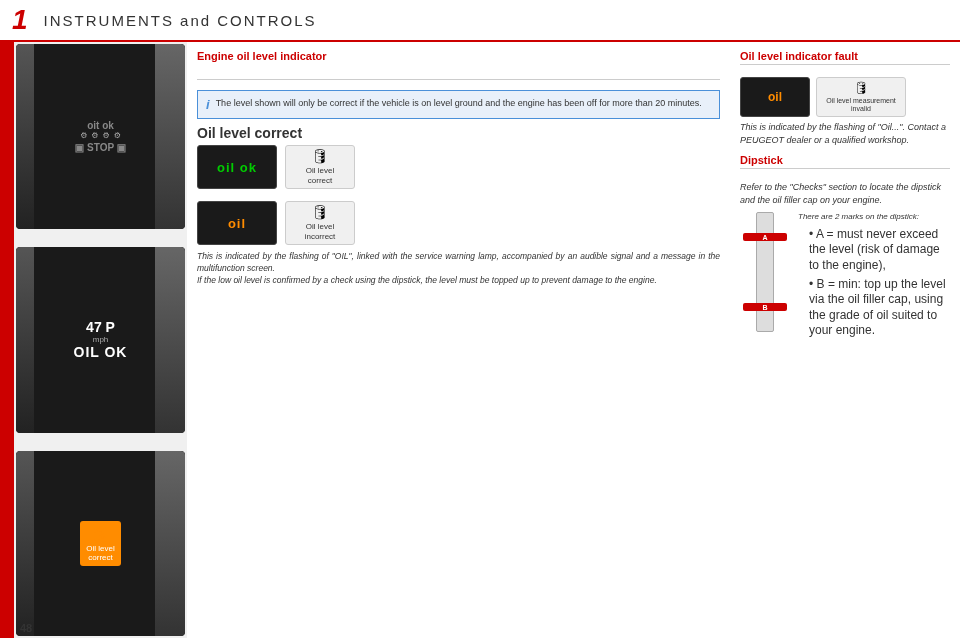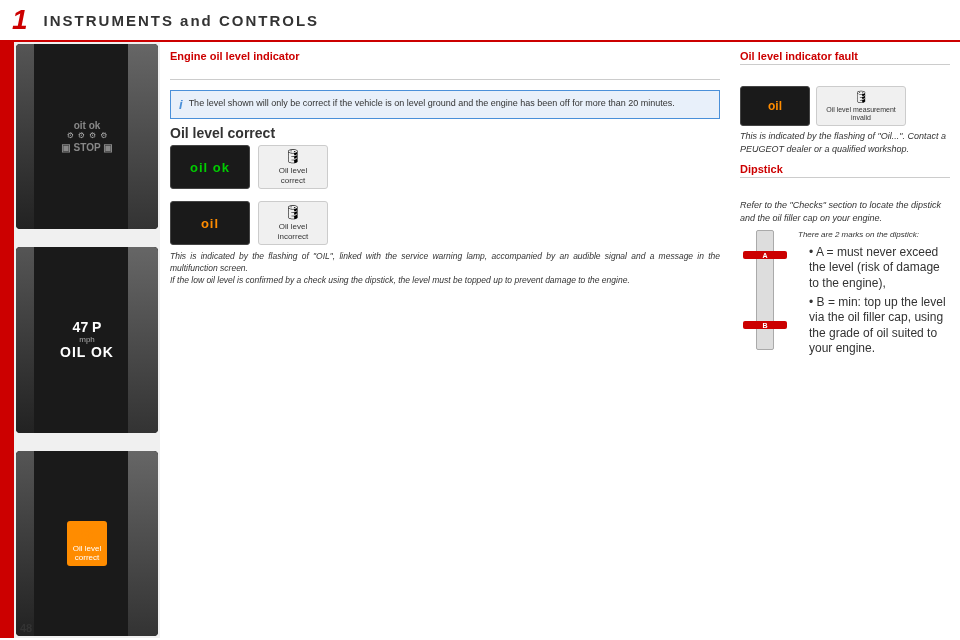--- a/index.html
+++ b/index.html
@@ -23,41 +23,41 @@
     }
     .header-number {
       font-size: 28px;
       font-weight: bold;
       color: #cc0000;
       margin-right: 16px;
       font-style: italic;
     }
     .header-title {
       font-size: 15px;
-      font-weight: bold;
+      font-weight: normal;
       color: #333;
       letter-spacing: 2px;
     }
 
     
     .main {
       display: flex;
       height: calc(640px - 44px);
     }
 
     
     .red-bar {
       width: 14px;
       background: #cc0000;
       flex-shrink: 0;
     }
 
     
     .instrument-col {
-      width: 146px;
+      width: 173px;
       flex-shrink: 0;
       background: #f0f0f0;
       display: flex;
       flex-direction: column;
       gap: 18px;
       padding: 2px;
     }
 
     .instrument-panel {
       background: #1a1a1a;
@@ -162,21 +162,21 @@
       flex-direction: column;
       gap: 6px;
     }
 
     .section-title {
       font-size: 11px;
       font-weight: bold;
       color: #cc0000;
       border-bottom: 1px solid #ccc;
       padding-bottom: 2px;
-      margin-bottom: 21px;
+      margin-bottom: 12px;
     }
 
     .intro-text {
       font-size: 9px;
       color: #333;
       line-height: 1.4;
       text-align: justify;
       font-style: italic;
     }
 

